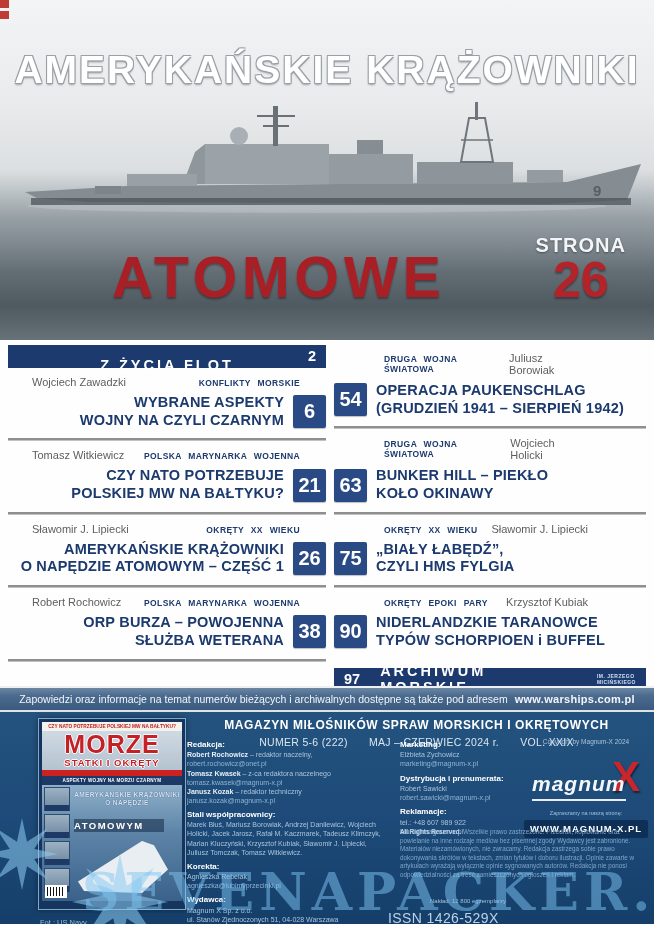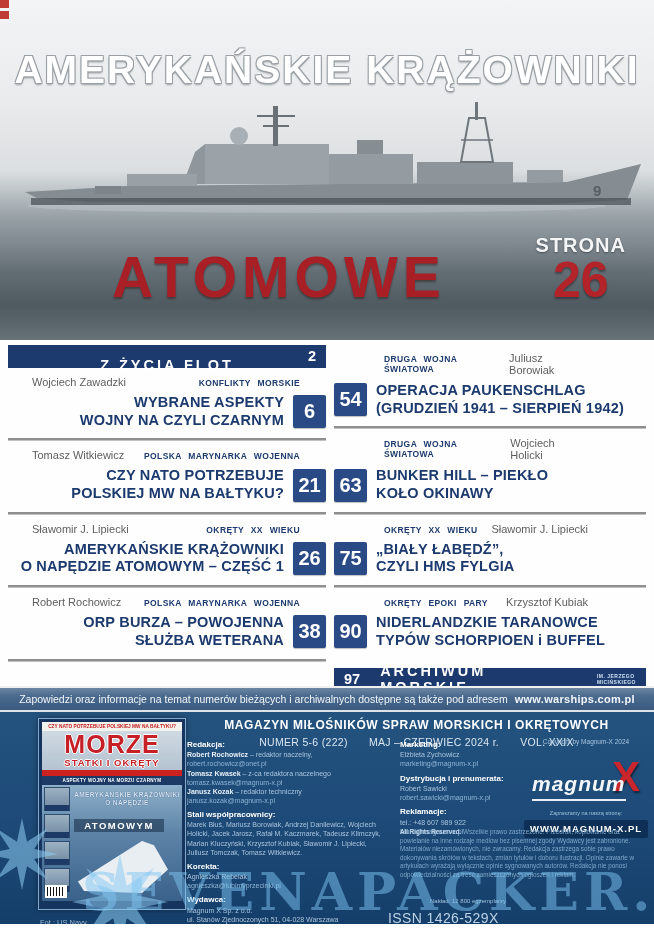--- a/index.html
+++ b/index.html
@@ -73,21 +73,21 @@
     text-shadow:-1px 0 0 #fff,1px 0 0 #fff,0 -1px 0 #fff,0 1px 0 #fff; }
   .cv-logo .l2 { font-size:9.5px; font-weight:900; color:#c42026; letter-spacing:1px;
     text-shadow:-1px 0 0 #fff,1px 0 0 #fff,0 -1px 0 #fff,0 1px 0 #fff; }
   .cv-red { background:#c22; height:6px; }
   .cv-band { background:#1d3a66; color:#fff; font-size:4.6px; font-weight:bold; text-align:center; padding:2px 0; letter-spacing:.3px; }
   .cv-photo { position:relative; height:116px; background:linear-gradient(180deg,#8fb0ca 0%,#5e85a8 40%,#3a618a 100%); overflow:hidden; }
   .cv-rail { position:absolute; left:2px; top:2px; width:26px; }
   .cv-rail .thumb { height:24px; background:linear-gradient(180deg,#9db2c2,#6d86a0); margin-bottom:3px; border:1px solid #2d4a70; }
   .cv-rail .thumb i { display:block; height:6px; background:#1d3a66; margin-top:17px; }
   .cv-txt { position:absolute; left:32px; top:6px; right:2px; text-align:center; color:#d7e4ef; font-weight:bold; font-size:6.5px; line-height:1.25; letter-spacing:.4px; text-shadow:0 0 1px #22437a; }
-  .cv-atom { position:absolute; left:32px; top:34px; right:18px; text-align:center; background:rgba(20,40,70,.55);
+  .cv-atom { position:absolute; left:32px; top:34px; right:18px; background:rgba(20,40,70,.55);
     color:#fff; font-weight:900; font-size:9.5px; letter-spacing:1.5px; padding:1px 0; }
   .cv-ship { position:absolute; left:30px; bottom:8px; width:100px; height:52px; background:#e9eef3;
     clip-path:polygon(6% 78%, 70% 0%, 82% 8%, 96% 55%, 70% 100%, 12% 96%); box-shadow:0 0 6px rgba(255,255,255,.5); }
   .cv-barcode { position:absolute; left:3px; bottom:3px; width:22px; height:13px; background:
     repeating-linear-gradient(90deg,#111 0 1px,#fff 1px 3px); border:2px solid #fff; }
   .cv-caption { position:absolute; left:40px; top:204px; width:160px; font-size:8px; color:#cfe0ee; }
   .cv-caption .c2 { color:#9fb8d0; font-size:7.5px; margin-top:2px; }
 
   
   .ed { position:absolute; font-size:7px; line-height:1.3; color:#aac4dc; }

